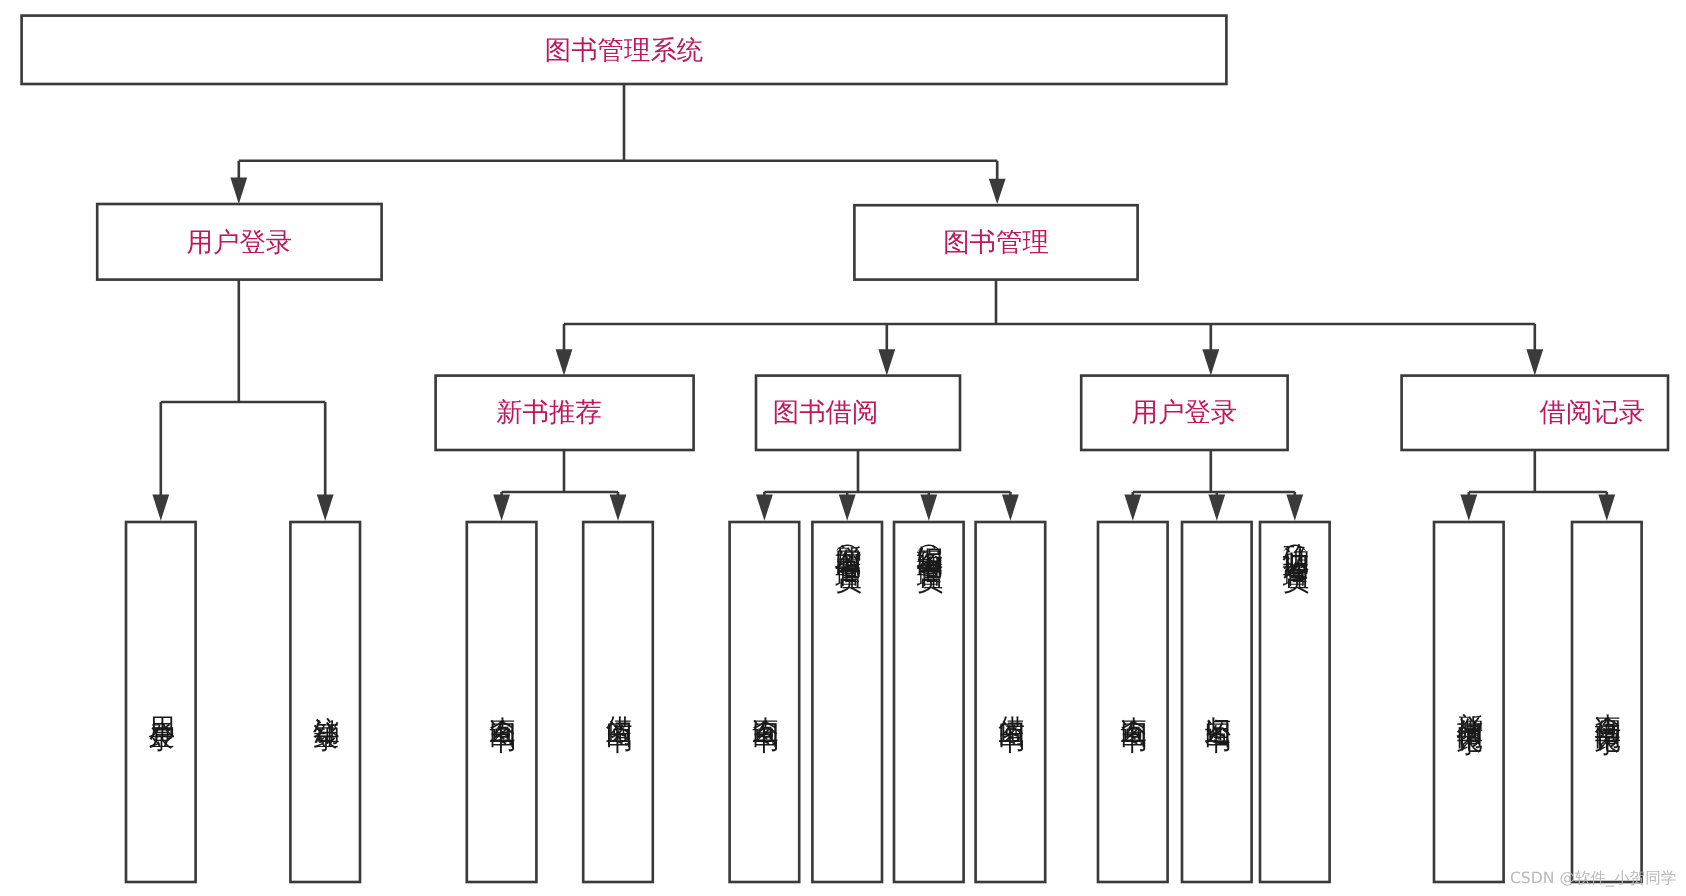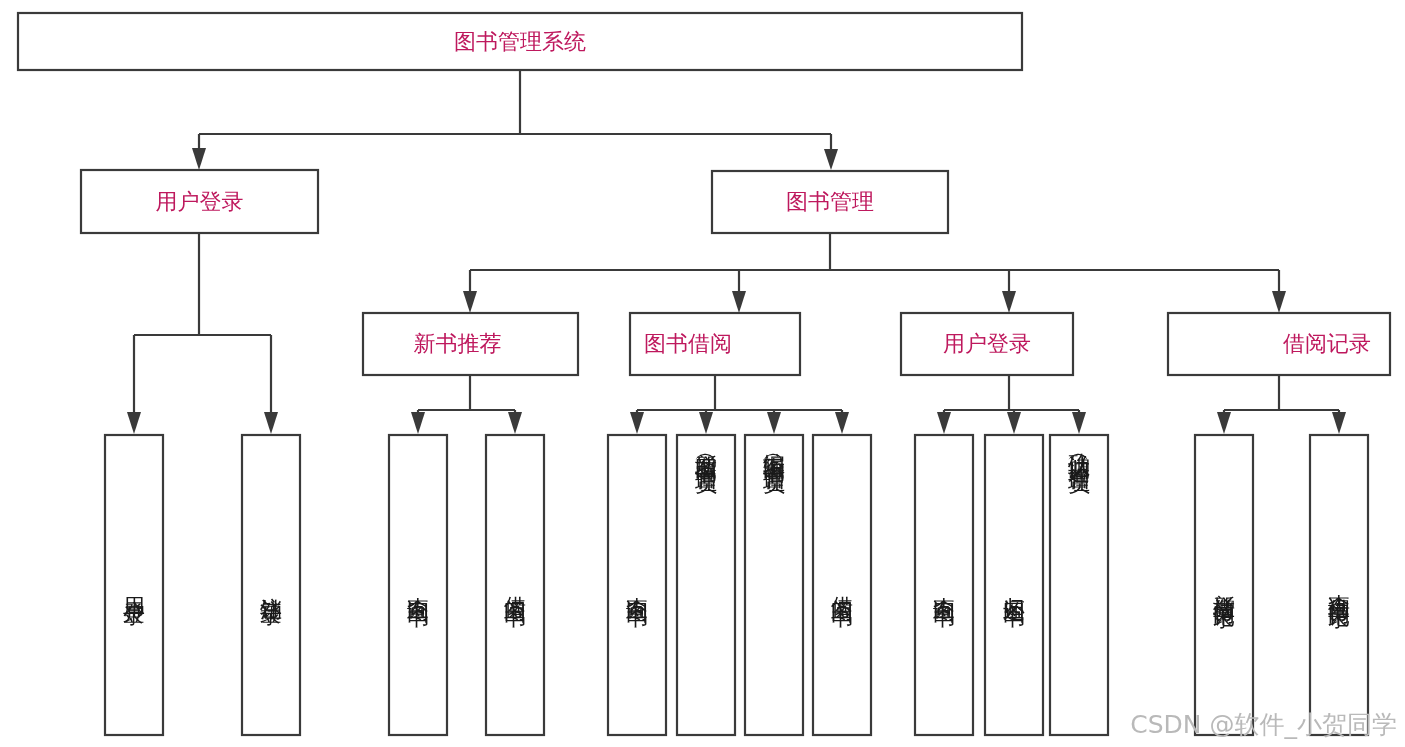--- a/index.html
+++ b/index.html
@@ -69,21 +69,21 @@
     font-family: "DejaVu Sans", "Liberation Sans", sans-serif;
     font-size: 22px;
     color: #be185d;
     white-space: nowrap;
   }
   .watermark {
     position: absolute;
     right: 8px;
     bottom: 6px;
     font-family: "DejaVu Sans", "Liberation Sans", sans-serif;
-    font-size: 25px;
+    font-size: 13px;
     color: #b9b9b9;
     white-space: nowrap;
     pointer-events: none;
   }
 </style>
 </head>
 <body>
 
 <div id="diagram-root">
 

